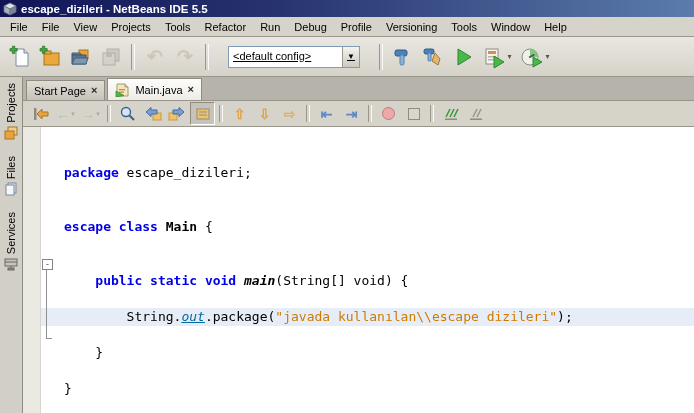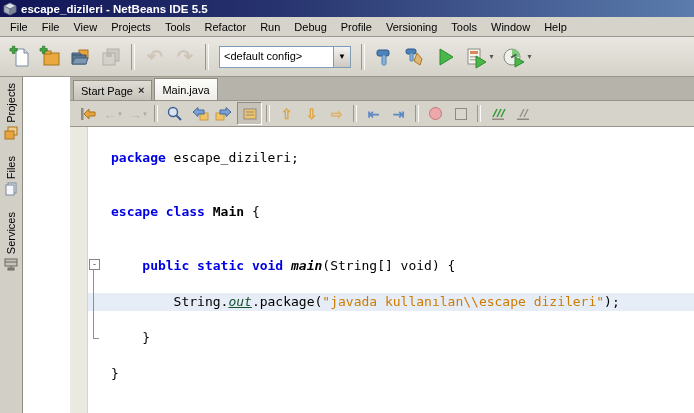--- a/index.html
+++ b/index.html
@@ -18,66 +18,66 @@
 
   
   .toolbar{height:39px;background:linear-gradient(#e9e7e1,#d5d2c9);border-bottom:1px solid #9b978d;
     display:flex;align-items:center;padding-left:6px;}
   .tbtn{width:30px;height:30px;display:flex;align-items:center;justify-content:center;flex:none;}
   .tsep{width:2px;height:26px;border-left:1px solid #9b978d;border-right:1px solid #fbfaf8;margin:0 5px;flex:none;}
   .drop-caret{font-size:8px;color:#5a574f;margin-left:1px;}
   .grayed{opacity:.55;filter:grayscale(35%);}
   .undo-glyph{font-size:19px;color:#c9b295;font-weight:bold;line-height:1;}
 
-  .combo{display:flex;flex:none;width:130px;height:20px;border:1px solid #7f9db9;background:#fff;margin:0 5px;}
+  .combo{display:flex;flex:none;width:130px;height:20px;border:1px solid #7f9db9;background:#fff;margin:0 14px;text-decoration:underline;}
   .combo-value{flex:1;font-size:11px;padding:3px 4px 0 4px;color:#000;white-space:nowrap;overflow:hidden;}
   .combo-btn{width:16px;background:linear-gradient(#f4f3f0,#cdc9c1);border-left:1px solid #9b978d;
     display:flex;align-items:center;justify-content:center;font-size:8px;color:#000;}
 
   
-  .main{position:absolute;top:77px;left:0;right:0;bottom:0;display:flex;gap:47px;}
+  .main{position:absolute;top:77px;left:0;right:0;bottom:0;display:flex;}
   .side-rail{width:22px;flex:none;background:#d2cfc7;border-right:1px solid #8f8b81;
     display:flex;flex-direction:column;align-items:center;padding-top:6px;gap:16px;}
   .rail-item{display:flex;flex-direction:column;align-items:center;gap:3px;}
   .rail-label{writing-mode:vertical-rl;transform:rotate(180deg);font-size:11px;color:#000;}
 
   .editor-pane{flex:1;display:flex;flex-direction:column;min-width:0;}
 
   
   .tabrow{height:23px;flex:none;background:#b6b3aa;display:flex;align-items:flex-end;padding-left:3px;
     border-bottom:1px solid #98948a;}
   .tab{height:19px;display:flex;align-items:center;gap:5px;padding:0 7px;font-size:11px;
     border:1px solid #8f8b81;border-bottom:none;background:linear-gradient(#e0ddd6,#c6c3bb);margin-right:2px;}
-  .tab.selected{background:linear-gradient(#fdfdfb,#eeece7);height:21px;flex-direction:column;}
+  .tab.selected{background:linear-gradient(#fdfdfb,#eeece7);height:21px;}
   .tab-close{font-size:11px;font-weight:bold;color:#2b2b2b;line-height:1;}
 
   
   .edtoolbar{height:25px;flex:none;background:#d6d3cb;border-bottom:1px solid #98948a;
     display:flex;align-items:center;padding-left:5px;}
   .ebtn{width:23px;height:21px;display:flex;align-items:center;justify-content:center;flex:none;border:1px solid transparent;}
   .ebtn.pressed{background:#c7c3ba;border:1px solid #8f8b81;border-bottom-color:#fff;border-right-color:#fff;}
   .esep{width:2px;height:17px;border-left:1px solid #9b978d;border-right:1px solid #fbfaf8;margin:0 4px;flex:none;}
   .g-arrow{font-size:14px;font-weight:bold;color:#aaa69c;line-height:1;}
   .o-arrow{font-size:14px;font-weight:bold;color:#e0a33d;line-height:1;}
   .b-arrow{font-size:14px;font-weight:bold;color:#5d89c4;line-height:1;}
   .mini-caret{font-size:7px;color:#8a867c;margin-left:1px;}
   .rec-dot{width:11px;height:11px;border-radius:50%;background:#eda9a9;border:1px solid #c47878;}
   .stop-sq{width:10px;height:10px;background:#d9d6ce;border:1px solid #8f8b81;}
 
   
   .editor{flex:1;display:flex;background:#fff;min-height:0;}
   .gutter{width:17px;flex:none;background:#eae9e2;border-right:1px solid #d6d4cc;}
   .code{flex:1;position:relative;font-family:"DejaVu Sans Mono",monospace;font-size:13px;color:#000;
-    padding-top:4px;min-width:0;border-radius:25px;}
+    padding-top:19px;min-width:0;border-radius:25px;}
   .code-line{height:18px;line-height:18px;padding-left:23px;white-space:pre;}
   .code-line.active{background:#e6edf6;}
   .tok-kw{color:#0000e6;font-weight:bold;}
   .tok-cls{font-weight:bold;}
   .tok-mtd{font-weight:bold;font-style:italic;}
-  .tok-fld{color:#14532d;font-style:italic;text-decoration:underline;}
+  .tok-fld{color:#0369a1;font-style:italic;text-decoration:underline;}
   .tok-str{color:#ce7b00;}
   .fold-box{position:absolute;left:1px;top:132px;width:9px;height:9px;background:#fff;border:1px solid #848484;
     font-size:9px;line-height:8px;text-align:center;color:#444;font-family:"Liberation Sans",sans-serif;}
   .fold-line{position:absolute;left:5px;top:143px;width:1px;height:68px;background:#8f8f8f;}
   .fold-foot{position:absolute;left:5px;top:211px;width:6px;height:1px;background:#8f8f8f;}
 </style>
 </head>
 <body>
 
 <div class="window">

